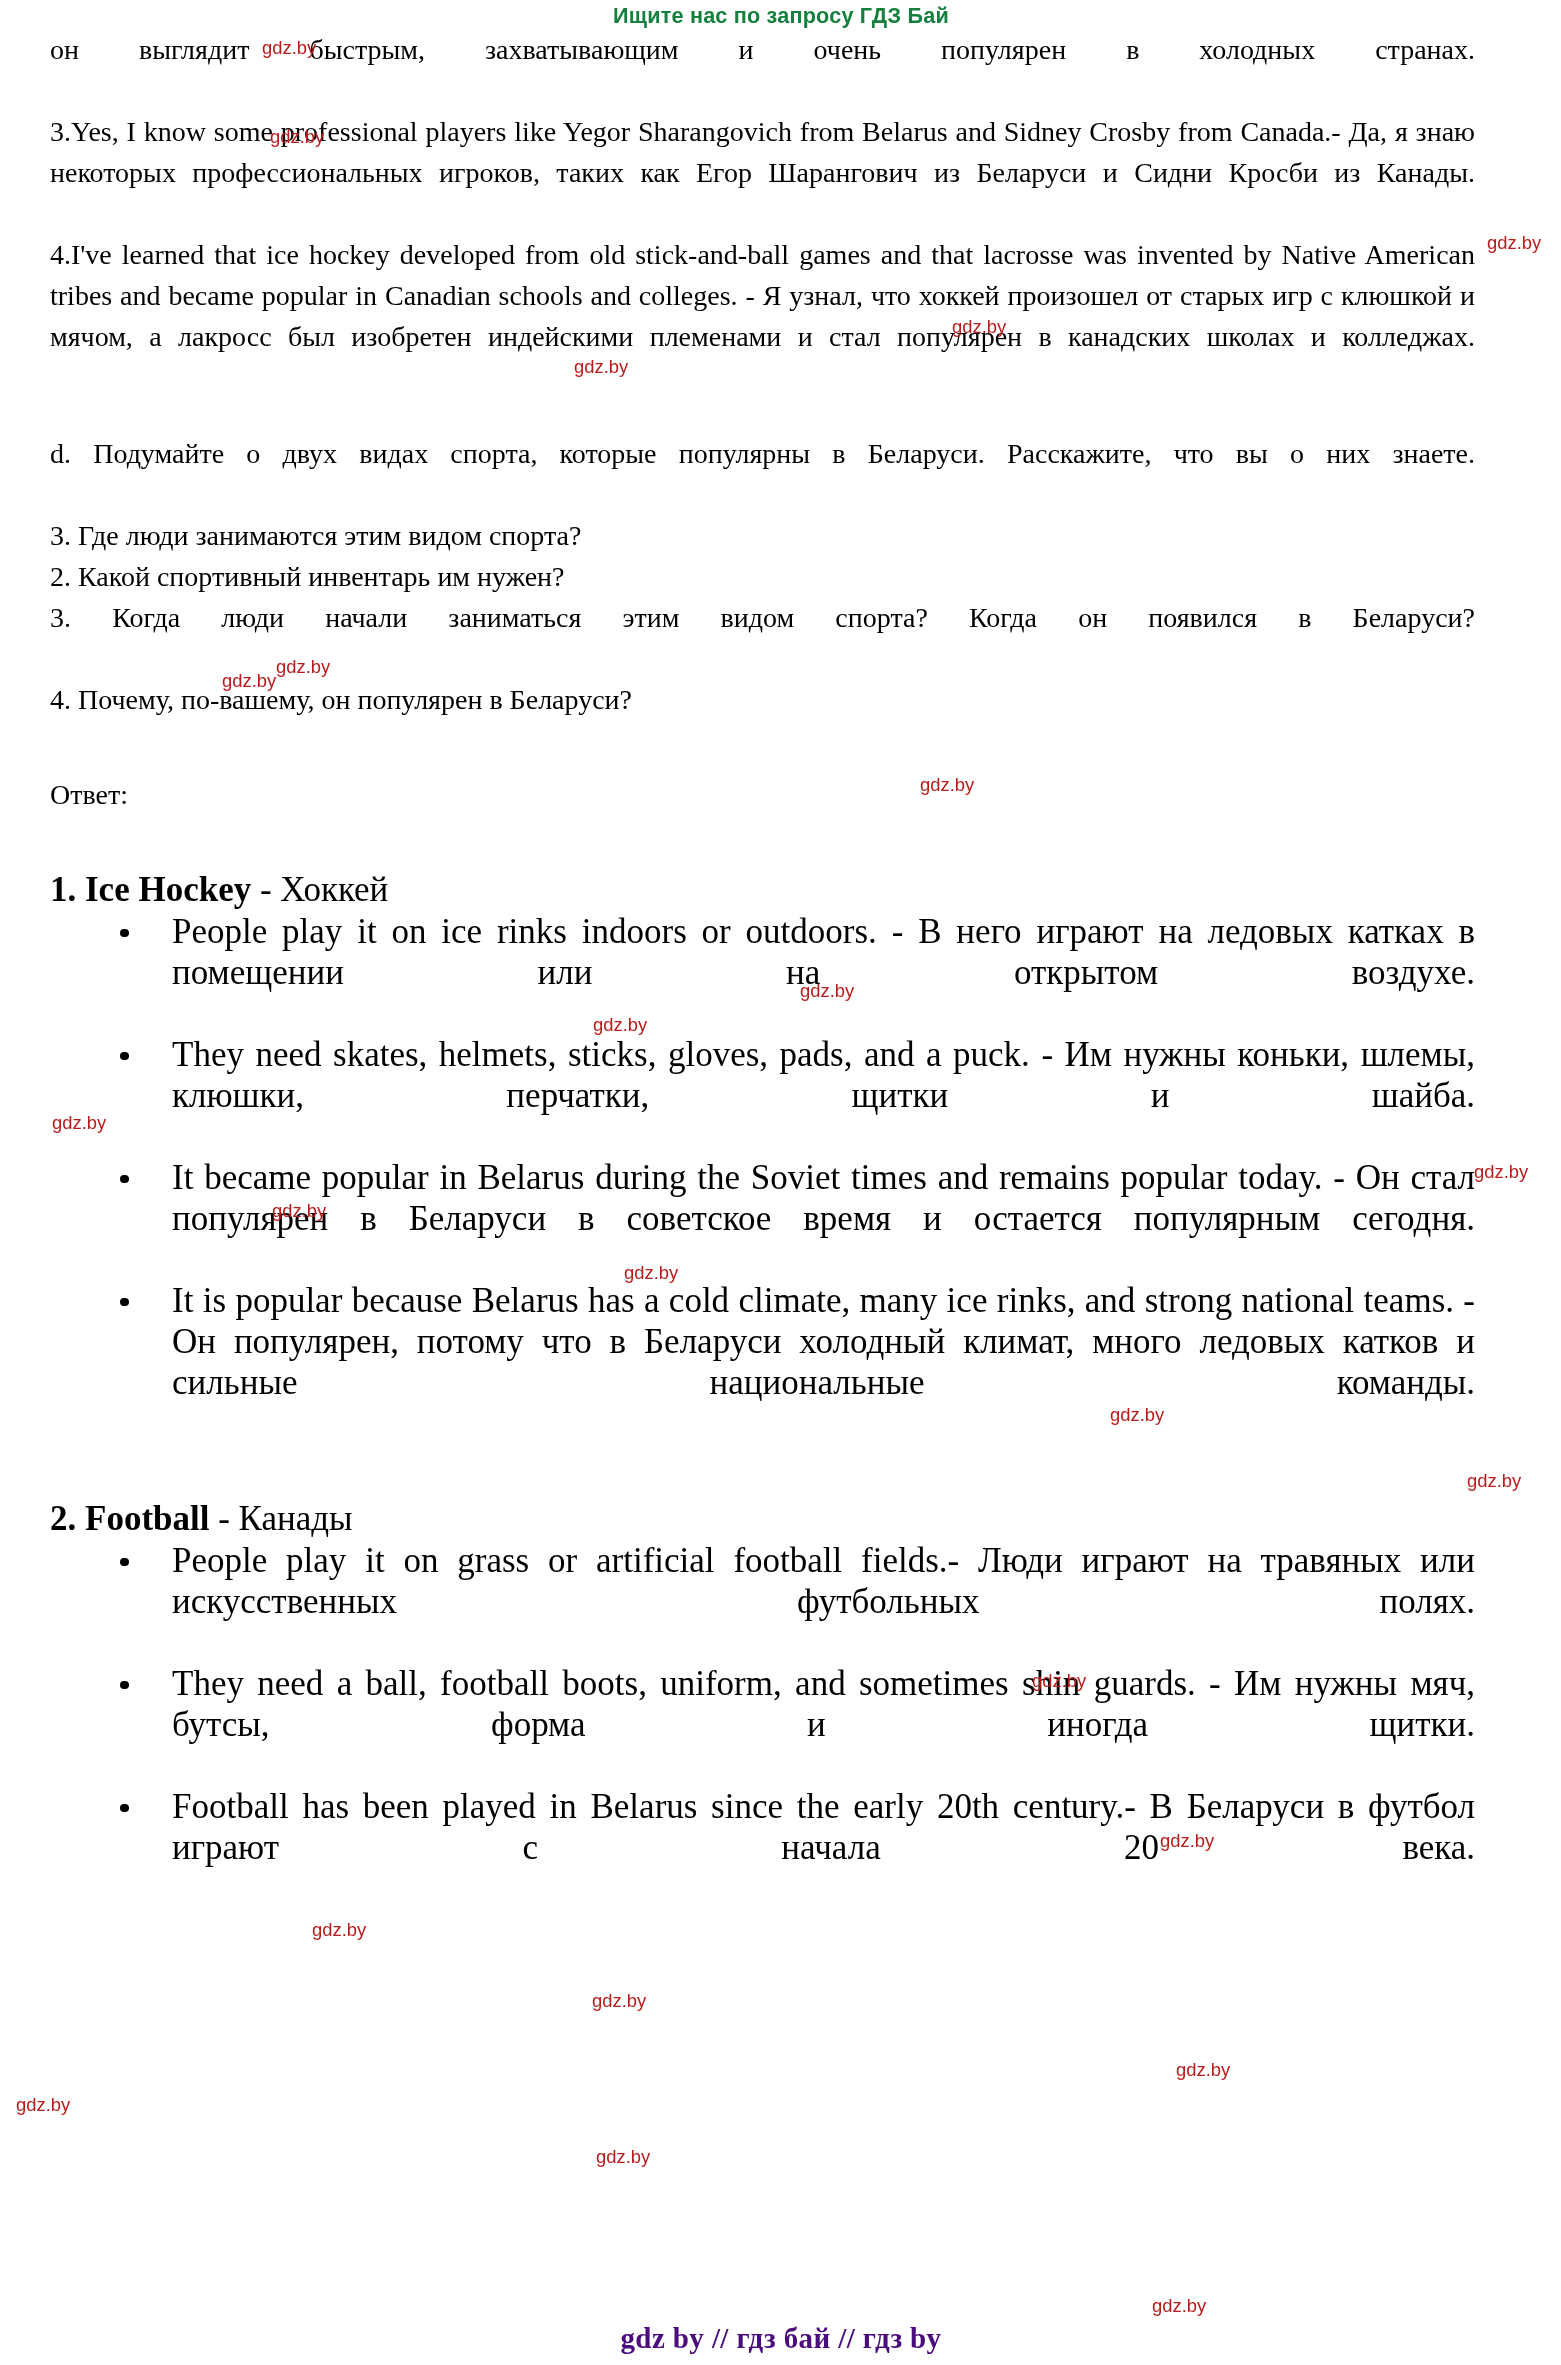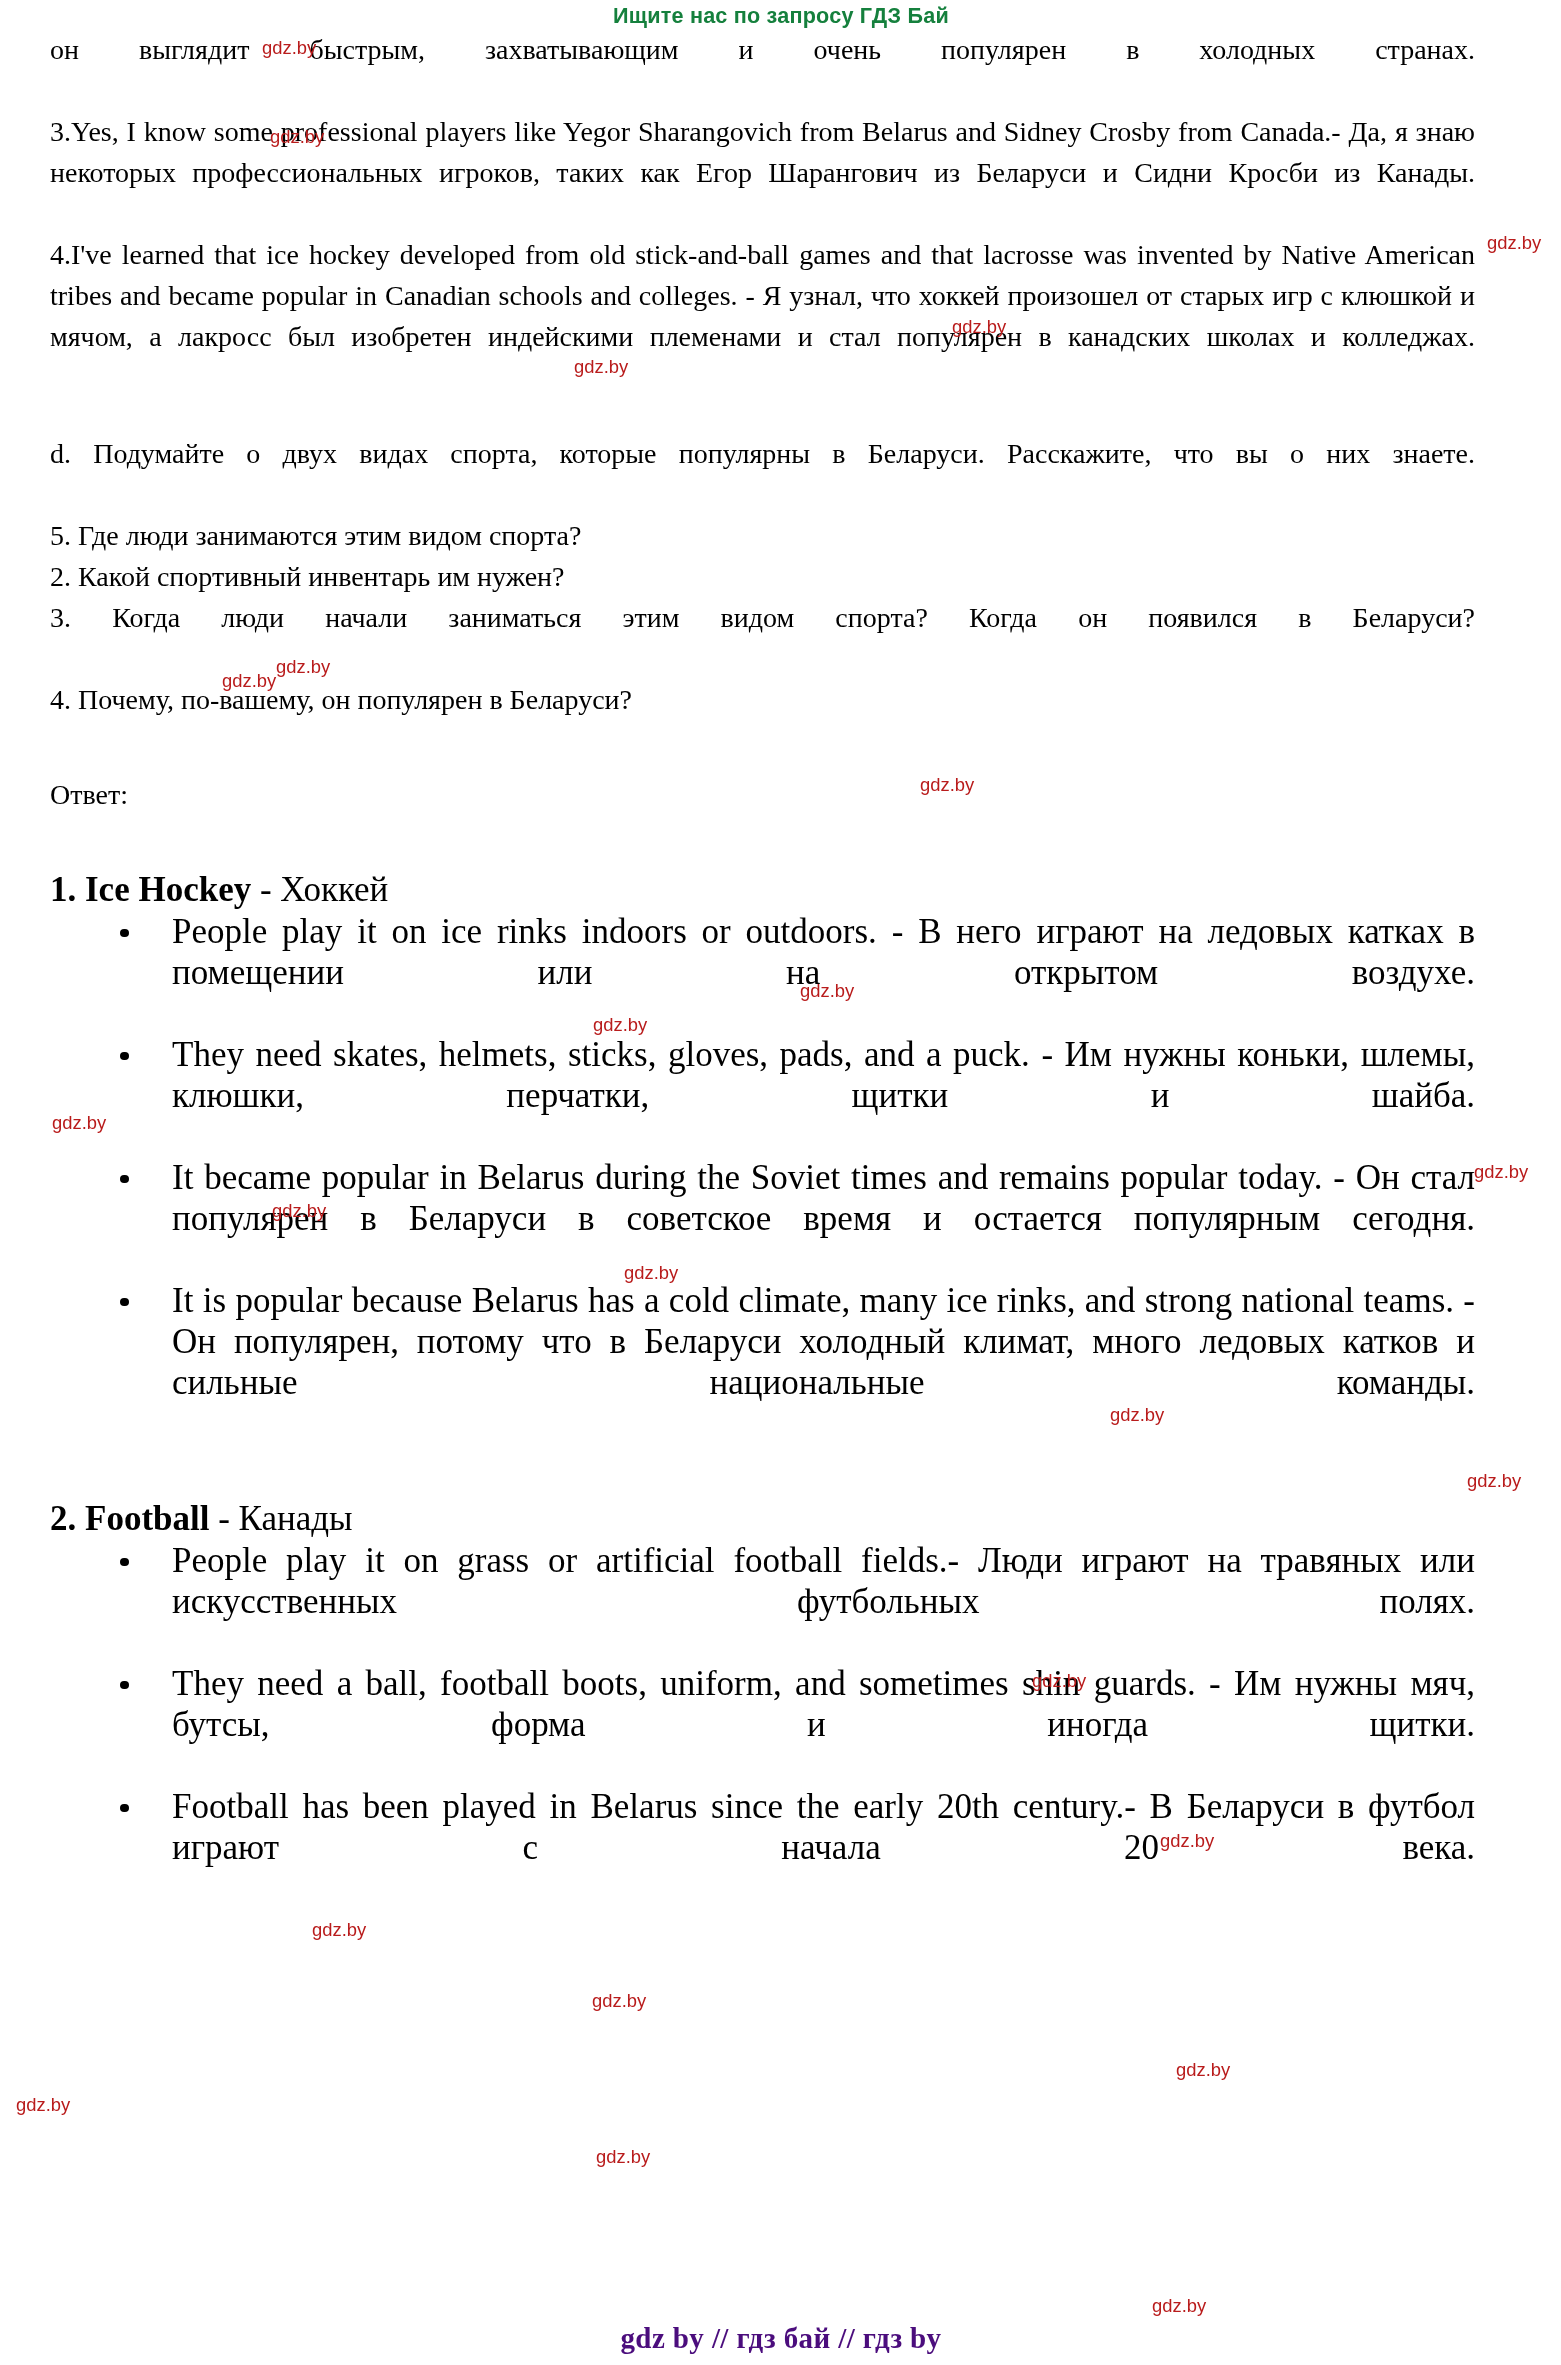--- a/index.html
+++ b/index.html
@@ -145,21 +145,21 @@
     <p class="para">он выглядит быстрым, захватывающим и очень популярен в холодных странах.</p>
 
     <p class="para">3.Yes, I know some professional players like Yegor Sharangovich from Belarus and Sidney Crosby from Canada.- Да, я знаю некоторых профессиональных игроков, таких как Егор Шарангович из Беларуси и Сидни Кросби из Канады.</p>
 
     <p class="para">4.I've learned that ice hockey developed from old stick-and-ball games and that lacrosse was invented by Native American tribes and became popular in Canadian schools and colleges. - Я узнал, что хоккей произошел от старых игр с клюшкой и мячом, а лакросс был изобретен индейскими племенами и стал популярен в канадских школах и колледжах.</p>
 
     <div class="spacer-m"></div>
 
     <p class="para">d. Подумайте о двух видах спорта, которые популярны в Беларуси. Расскажите, что вы о них знаете.</p>
 
-    <p class="para nojust">5. Где люди занимаются этим видом спорта?</p>
+    <p class="para nojust">3. Где люди занимаются этим видом спорта?</p>
     <p class="para nojust">2. Какой спортивный инвентарь им нужен?</p>
     <p class="para">3. Когда люди начали заниматься этим видом спорта? Когда он появился в Беларуси?</p>
     <p class="para nojust">4. Почему, по-вашему, он популярен в Беларуси?</p>
 
     <div class="spacer-l"></div>
 
     <p class="para nojust">Ответ:</p>
 
     <div class="spacer-l"></div>
 

